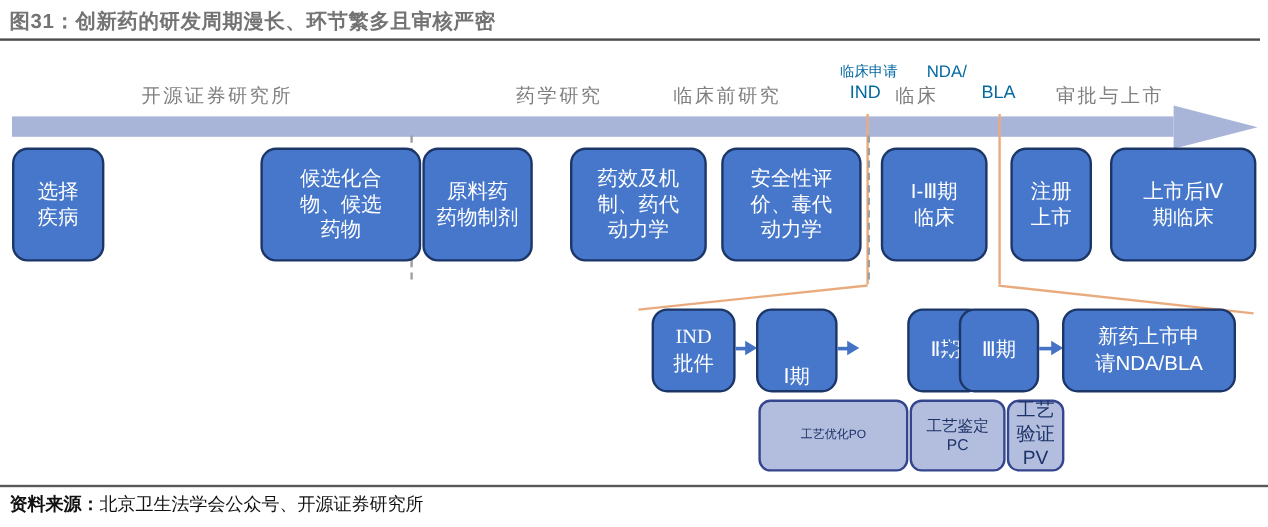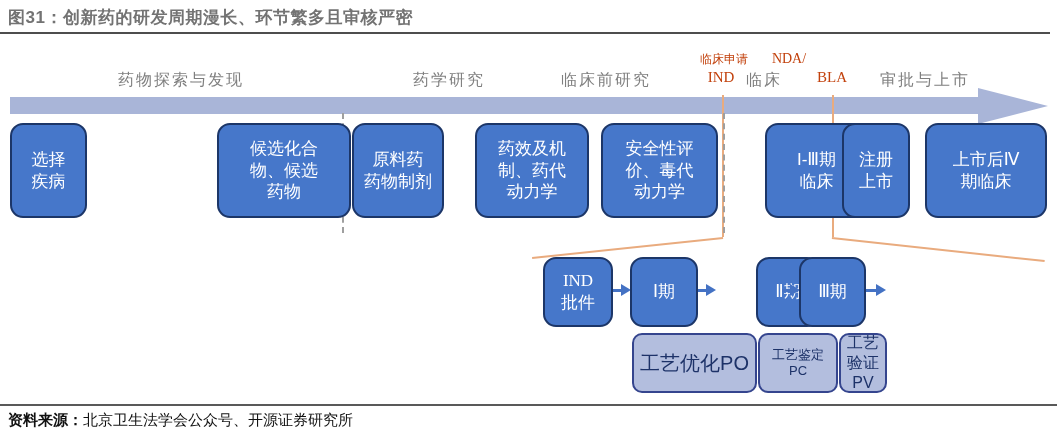--- a/index.html
+++ b/index.html
@@ -11,22 +11,22 @@
     position:absolute;left:8px;top:6px;font-size:17px;font-weight:bold;
     color:#737373;letter-spacing:.5px;white-space:nowrap;
   }
   .title-rule{position:absolute;left:0;top:32px;width:1050px;height:2px;background:#4d4d4d;}
 
   .stage-label{
     position:absolute;top:70px;transform:translateX(-50%);color:#7f7f7f;
     font-size:16px;white-space:nowrap;letter-spacing:2px;
   }
   .milestone{
-    position:absolute;transform:translateX(-50%);color:#c2410c;white-space:nowrap;
-    font-family:Liberation Serif, serif;
+    position:absolute;transform:translateX(-50%);color:#0369a1;white-space:nowrap;
+    font-family:Liberation Sans, sans-serif;
   }
   .milestone.small{font-size:12px;top:51px;}
   .milestone.big{font-size:15px;top:69px;}
   .milestone.big2{font-size:14px;top:51px;}
 
   .tl-band{position:absolute;left:10px;top:97px;width:968px;height:17px;background:#a9b5d8;}
   .tl-head{
     position:absolute;left:978px;top:88px;width:0;height:0;
     border-top:18px solid transparent;border-bottom:18px solid transparent;
     border-left:70px solid #a9b5d8;
@@ -69,22 +69,22 @@
   .source .pfx{font-weight:bold;}
 </style>
 </head>
 <body>
 
 <div id="canvas">
 
   <div class="title">图31：创新药的研发周期漫长、环节繁多且审核严密</div>
   <div class="title-rule"></div>
 
-  <div class="stage-label" style="left:181px;">药物探索与发现</div>
-  <div class="stage-label" style="left:449px;">药学研究</div>
+  <div class="stage-label" style="left:181px;">开源证券研究所</div>
+  <div class="stage-label" style="left:466px;">药学研究</div>
   <div class="stage-label" style="left:606px;">临床前研究</div>
   <div class="stage-label" style="left:764px;">临床</div>
   <div class="stage-label" style="left:925px;">审批与上市</div>
 
   <div class="milestone small" style="left:724px;">临床申请</div>
   <div class="milestone big" style="left:721px;">IND</div>
   <div class="milestone big2" style="left:789px;">NDA/</div>
   <div class="milestone big" style="left:832px;">BLA</div>
 
   <div class="tl-band"></div>
@@ -113,64 +113,68 @@
   <div class="box row1" style="left:475px;width:114px;">
     <div class="ln">药效及机</div>
     <div class="ln">制、药代</div>
     <div class="ln">动力学</div>
   </div>
   <div class="box row1" style="left:601px;width:117px;">
     <div class="ln">安全性评</div>
     <div class="ln">价、毒代</div>
     <div class="ln">动力学</div>
   </div>
-  <div class="box row1" style="left:734px;width:103px;margin-left:31px;">
+  <div class="box row1" style="left:734px;width:89px;">
     <div class="ln">I-Ⅲ期</div>
     <div class="ln">临床</div>
   </div>
   <div class="box row1" style="left:842px;width:68px;">
     <div class="ln">注册</div>
     <div class="ln">上市</div>
   </div>
   <div class="box row1" style="left:925px;width:122px;">
     <div class="ln">上市后Ⅳ</div>
     <div class="ln">期临床</div>
   </div>
 
   <div class="box row2" style="left:543px;width:70px;">
     <div class="ln" style="font-family:'Liberation Serif',serif;">IND</div>
     <div class="ln">批件</div>
   </div>
   <div class="flow-arrow" style="left:613px;width:18px;">
     <span class="shaft" style="width:9px;"></span>
     <span class="head" style="left:8px;"></span>
   </div>
-  <div class="box row2" style="left:630px;width:68px;">
+  <div class="box row2" style="left:630px;width:68px;justify-content:flex-end;">
     <div class="ln">Ⅰ期</div>
   </div>
   <div class="flow-arrow" style="left:698px;width:18px;">
     <span class="shaft" style="width:9px;"></span>
     <span class="head" style="left:8px;"></span>
   </div>
   <div class="box row2" style="left:756px;width:64px;">
     <div class="ln">Ⅱ期</div>
   </div>
   <div class="flow-arrow" style="left:782px;width:18px;">
     <span class="shaft" style="width:9px;"></span>
     <span class="head" style="left:8px;"></span>
   </div>
   <div class="box row2" style="left:799px;width:67px;">
     <div class="ln">Ⅲ期</div>
   </div>
   <div class="flow-arrow" style="left:866px;width:20px;">
     <span class="shaft" style="width:11px;"></span>
     <span class="head" style="left:10px;"></span>
   </div>
+  <div class="box row2" style="left:885px;width:145px;">
+    <div class="ln">新药上市申</div>
+    <div class="ln">请NDA/BLA</div>
+  </div>
 
-  <div class="lightbox" style="left:632px;width:125px;font-size:20px;">
+  <div class="lightbox" style="left:632px;width:125px;font-size:10px;">
     <div class="ln">工艺优化PO</div>
   </div>
   <div class="lightbox" style="left:758px;width:80px;font-size:13px;">
     <div class="ln">工艺鉴定</div>
     <div class="ln">PC</div>
   </div>
   <div class="lightbox" style="left:839px;width:48px;font-size:16px;">
     <div class="ln">工艺</div>
     <div class="ln">验证</div>
     <div class="ln">PV</div>

